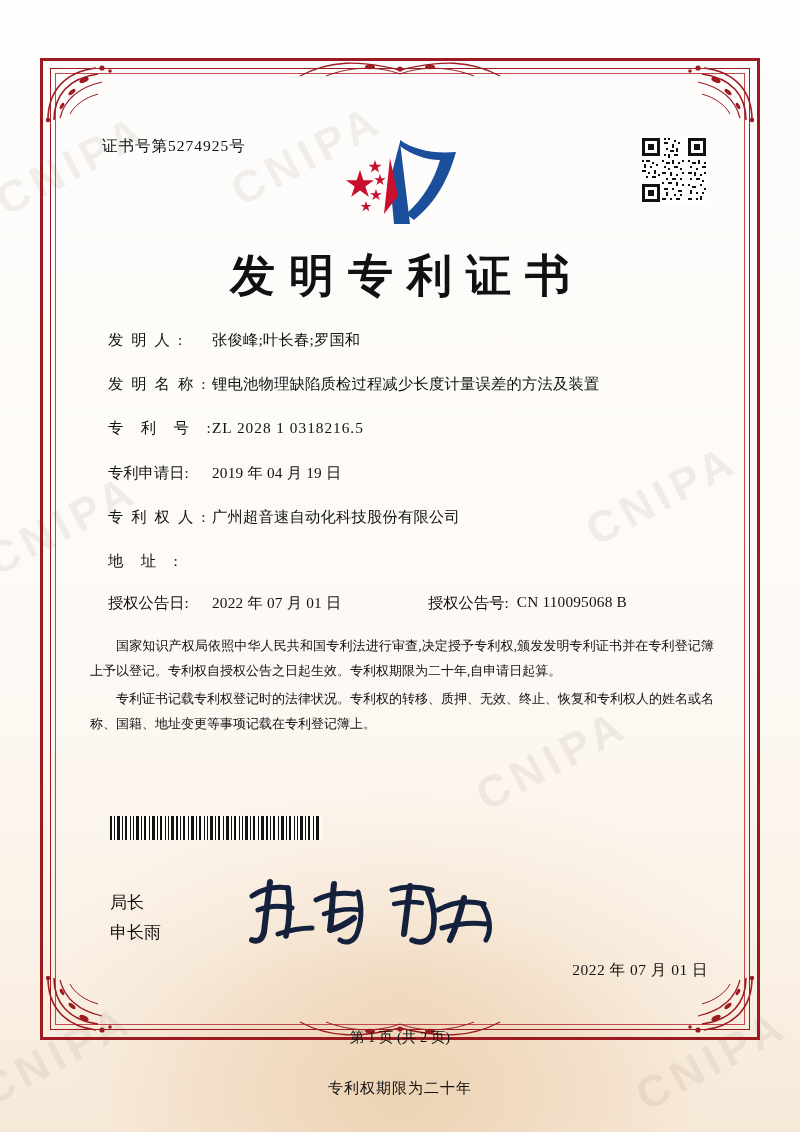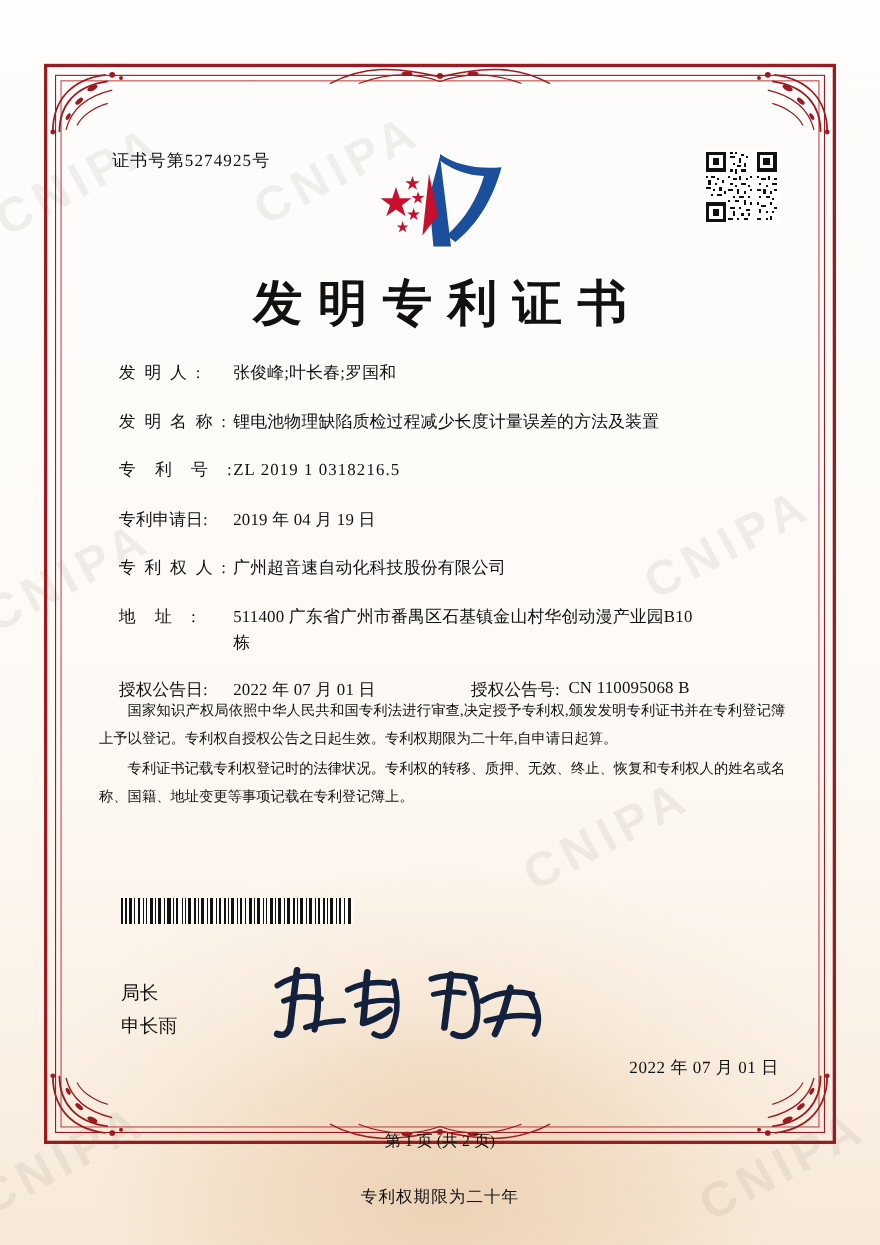--- a/index.html
+++ b/index.html
@@ -467,36 +467,35 @@
         <div class="fvalue">张俊峰;叶长春;罗国和</div>
       </div>
 
       <div class="frow">
         <div class="flabel sp5">发明名称:</div>
         <div class="fvalue">锂电池物理缺陷质检过程减少长度计量误差的方法及装置</div>
       </div>
 
       <div class="frow">
         <div class="flabel sp3">专利号:</div>
-        <div class="fvalue mono-sp">ZL 2019 1 0318216.5</div>
+        <div class="fvalue mono-sp">ZL 2028 1 0318216.5</div>
       </div>
 
       <div class="frow">
         <div class="flabel">专利申请日:</div>
         <div class="fvalue">2019 年 04 月 19 日</div>
       </div>
 
       <div class="frow">
         <div class="flabel sp4">专利权人:</div>
         <div class="fvalue">广州超音速自动化科技股份有限公司</div>
       </div>
 
       <div class="frow">
         <div class="flabel sp3">地址:</div>
-        <div class="fvalue" style="max-width:430px;">511400 广东省广州市番禺区石基镇金山村华创动漫产业园B10栋</div>
       </div>
 
       <div class="frow-dual">
         <div class="dual-left">
           <div class="flabel">授权公告日:</div>
           <div class="fvalue">2022 年 07 月 01 日</div>
         </div>
         <div class="dual-right">
           <div class="flabel">授权公告号:</div>
           <div class="fvalue">CN 110095068 B</div>

